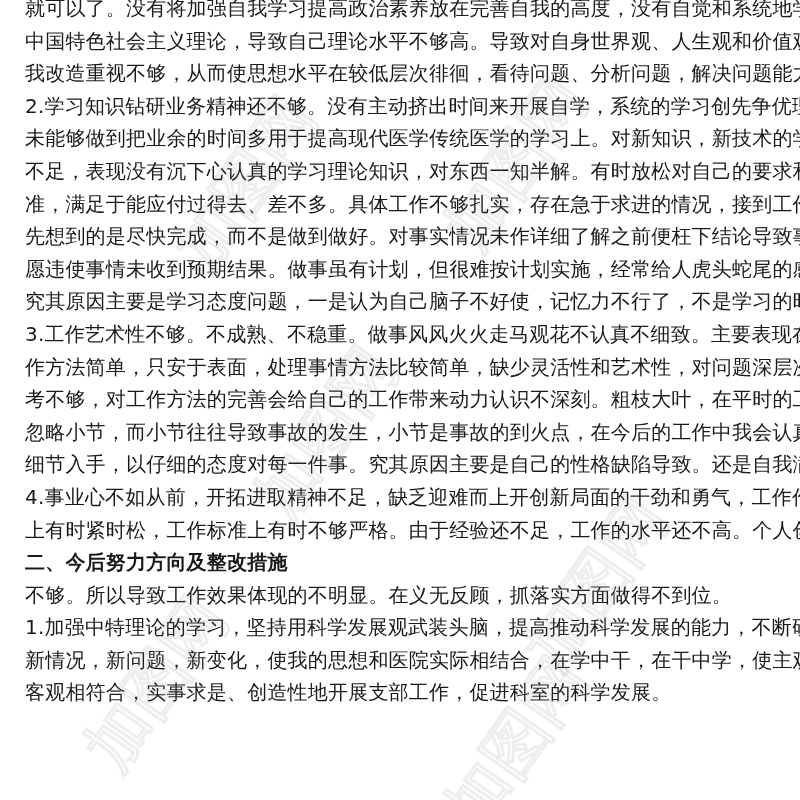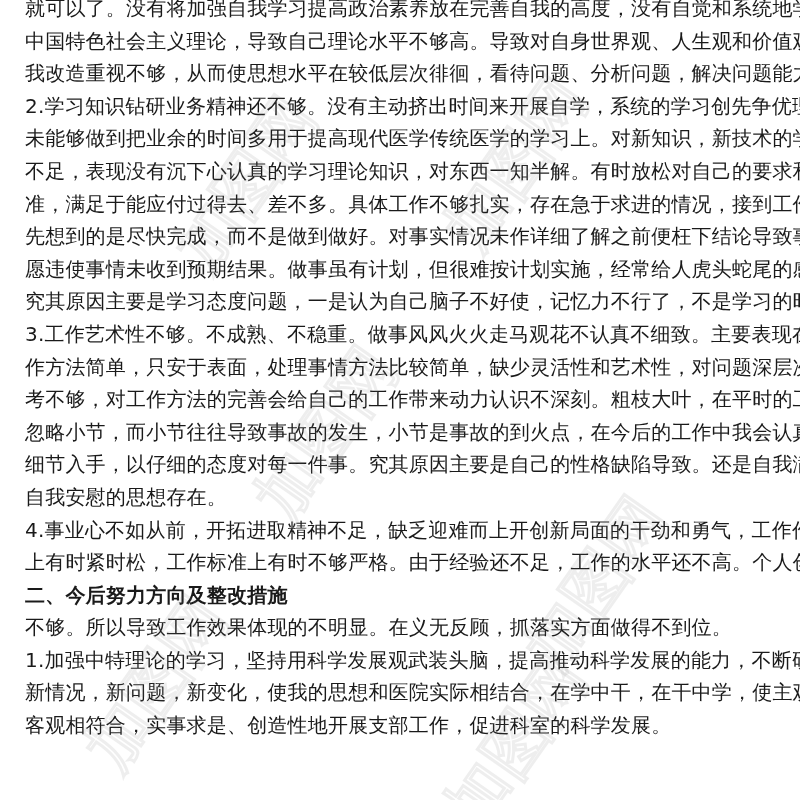--- a/index.html
+++ b/index.html
@@ -62,21 +62,20 @@
   <span class="line">不足，表现没有沉下心认真的学习理论知识，对东西一知半解。有时放松对自己的要求和标</span>
   <span class="line">准，满足于能应付过得去、差不多。具体工作不够扎实，存在急于求进的情况，接到工作首</span>
   <span class="line">先想到的是尽快完成，而不是做到做好。对事实情况未作详细了解之前便枉下结论导致事与</span>
   <span class="line">愿违使事情未收到预期结果。做事虽有计划，但很难按计划实施，经常给人虎头蛇尾的感觉。</span>
   <span class="line">究其原因主要是学习态度问题，一是认为自己脑子不好使，记忆力不行了，不是学习的时候</span>
   <span class="line">3.工作艺术性不够。不成熟、不稳重。做事风风火火走马观花不认真不细致。主要表现在工</span>
   <span class="line">作方法简单，只安于表面，处理事情方法比较简单，缺少灵活性和艺术性，对问题深层次思</span>
   <span class="line">考不够，对工作方法的完善会给自己的工作带来动力认识不深刻。粗枝大叶，在平时的工作</span>
   <span class="line">忽略小节，而小节往往导致事故的发生，小节是事故的到火点，在今后的工作中我会认真从</span>
   <span class="line">细节入手，以仔细的态度对每一件事。究其原因主要是自己的性格缺陷导致。还是自我满足，</span>
-  <span class="line">自我安慰的思想存在。</span>
   <span class="line">4.事业心不如从前，开拓进取精神不足，缺乏迎难而上开创新局面的干劲和勇气，工作作风</span>
   <span class="line">上有时紧时松，工作标准上有时不够严格。由于经验还不足，工作的水平还不高。个人创新</span>
   <span class="line heading">二、今后努力方向及整改措施</span>
   <span class="line">不够。所以导致工作效果体现的不明显。在义无反顾，抓落实方面做得不到位。</span>
   <span class="line">1.加强中特理论的学习，坚持用科学发展观武装头脑，提高推动科学发展的能力，不断研究</span>
   <span class="line">新情况，新问题，新变化，使我的思想和医院实际相结合，在学中干，在干中学，使主观和</span>
   <span class="line">客观相符合，实事求是、创造性地开展支部工作，促进科室的科学发展。</span>
 
 </div>
 

